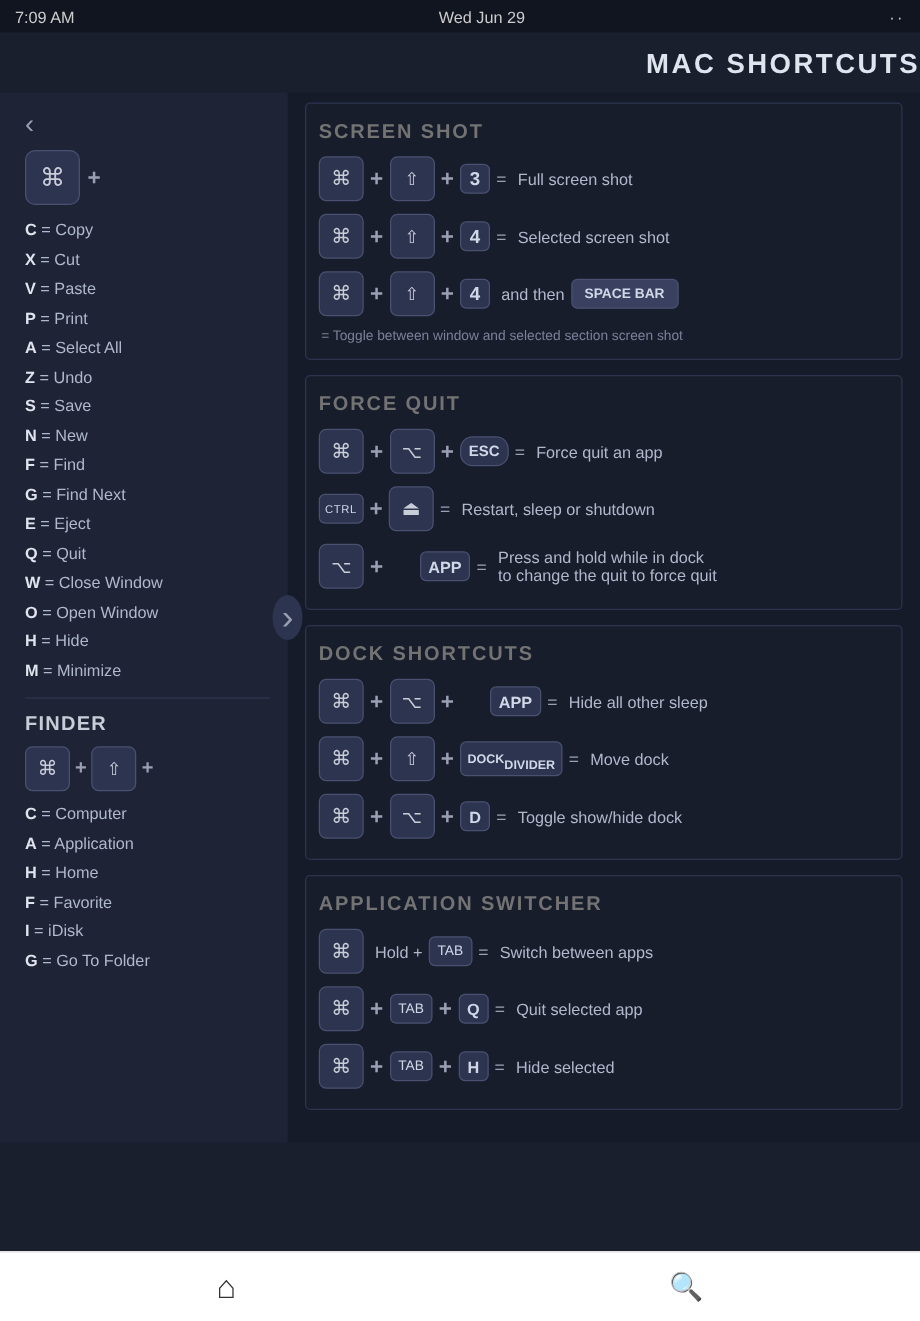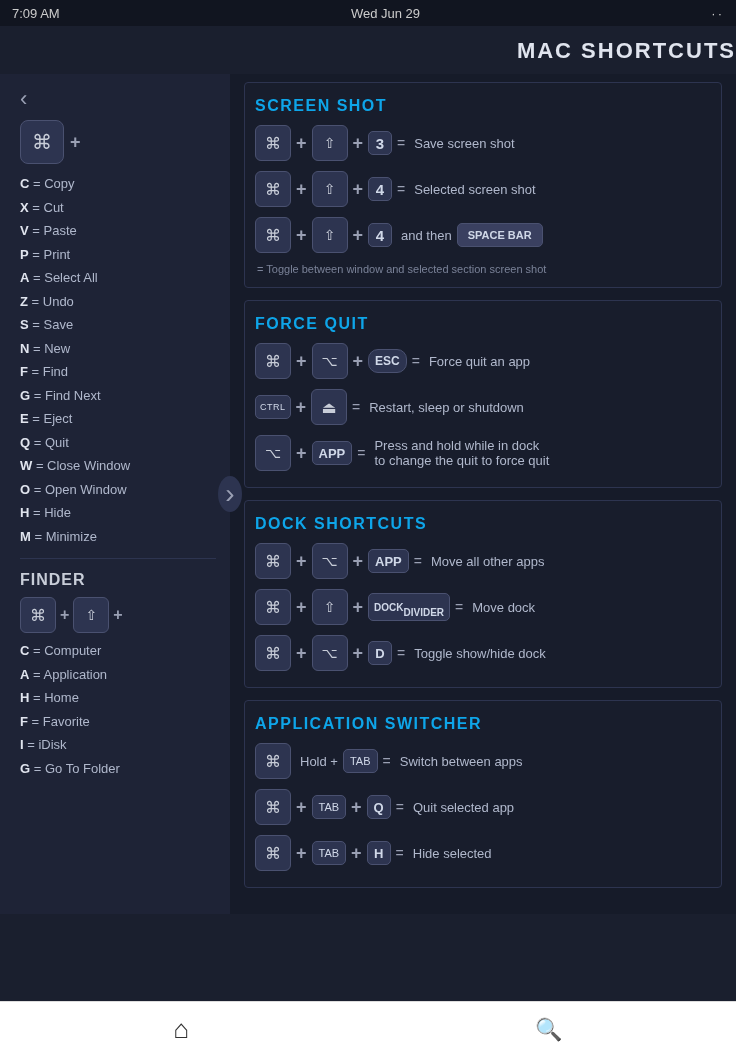--- a/index.html
+++ b/index.html
@@ -144,21 +144,21 @@
     
     .right-content {
       flex: 1;
       background: #161b29;
       padding: 8px 14px 14px 14px;
     }
 
     .section-header {
       font-size: 16px;
       font-weight: 700;
-      color: #0ea5e9;
+      color: #737373;
       letter-spacing: 1.5px;
       margin-bottom: 10px;
       margin-top: 4px;
     }
 
     .shortcut-row {
       display: flex;
       align-items: center;
       margin-bottom: 10px;
       gap: 5px;
@@ -203,20 +203,21 @@
     }
     .key-label.tab-key {
       padding: 2px 6px;
       font-size: 11px;
       background: #2d3450;
     }
     .key-label.app-key {
       font-weight: bold;
       font-size: 13px;
       background: #2d3450;
+      margin-left: 24px;
     }
     .key-label.dock-key {
       font-size: 10px;
       font-weight: bold;
       background: #2d3450;
       line-height: 1.1;
       text-align: center;
       padding: 2px 5px;
     }
 
@@ -351,21 +352,21 @@
         <div class="key-box medium">
             <span style="font-size:16px;">⌘</span>
           </div>
         <span class="plus-sign">+</span>
         <div class="key-box medium">
             <span style="font-size:14px;">⇧</span>
           </div>
         <span class="plus-sign">+</span>
         <div class="key-label" style="font-size:15px;font-weight:bold;">3</div>
         <span class="equals">=</span>
-        <span class="shortcut-desc">Save screen shot</span>
+        <span class="shortcut-desc">Full screen shot</span>
       </div>
 
       <div class="shortcut-row">
         <div class="key-box medium">
             <span style="font-size:16px;">⌘</span>
           </div>
         <span class="plus-sign">+</span>
         <div class="key-box medium">
             <span style="font-size:14px;">⇧</span>
           </div>
@@ -436,21 +437,21 @@
         <div class="key-box medium">
             <span style="font-size:16px;">⌘</span>
           </div>
         <span class="plus-sign">+</span>
         <div class="key-box medium">
             <span style="font-size:14px;">⌥</span>
           </div>
         <span class="plus-sign">+</span>
         <div class="key-label app-key">APP</div>
         <span class="equals">=</span>
-        <span class="shortcut-desc">Move all other apps</span>
+        <span class="shortcut-desc">Hide all other sleep</span>
       </div>
 
       <div class="shortcut-row">
         <div class="key-box medium">
             <span style="font-size:16px;">⌘</span>
           </div>
         <span class="plus-sign">+</span>
         <div class="key-box medium">
             <span style="font-size:14px;">⇧</span>
           </div>

